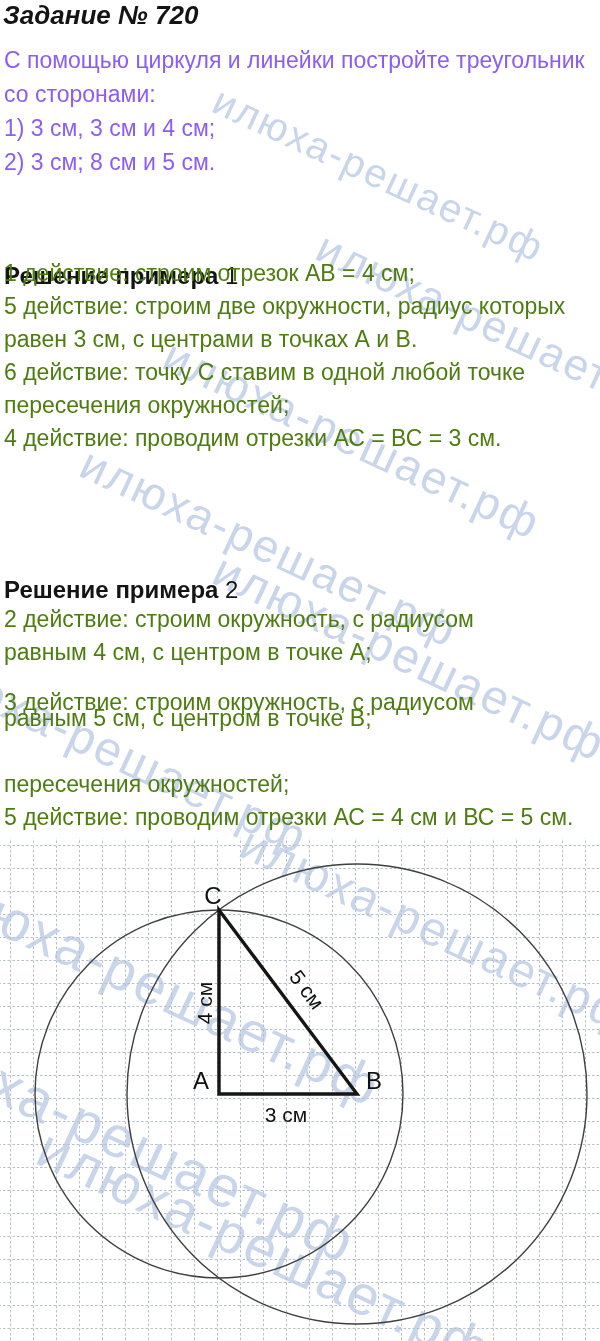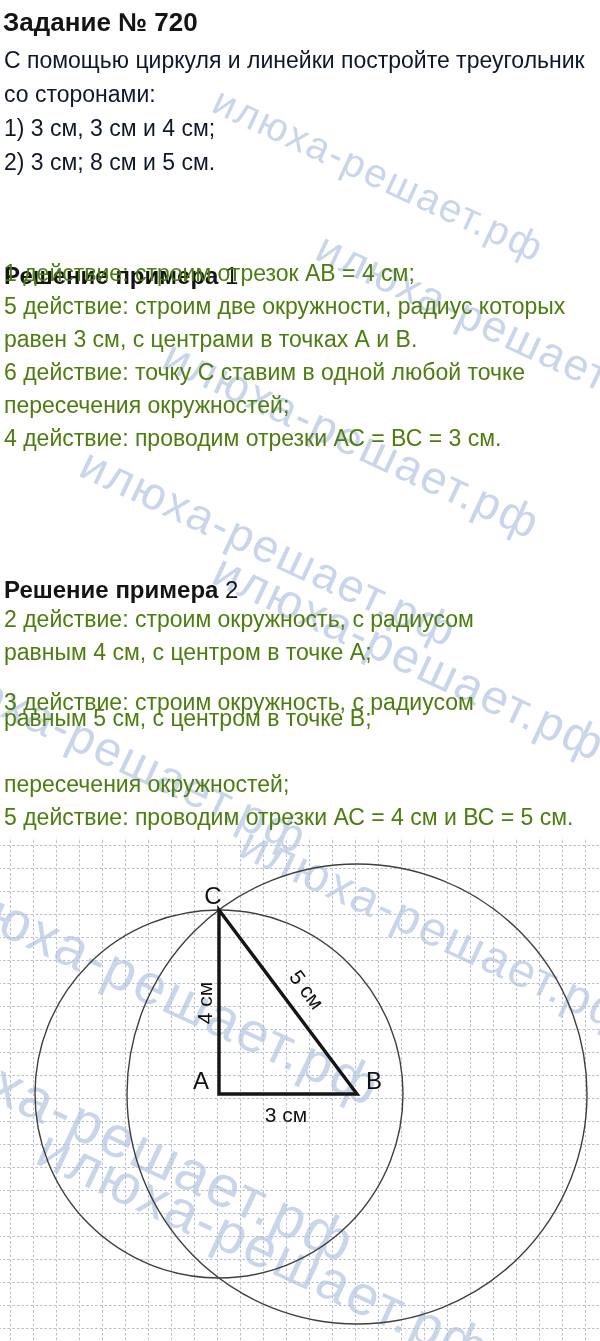--- a/index.html
+++ b/index.html
@@ -17,24 +17,24 @@
     position:absolute;
     white-space:nowrap;
     font-weight:400;
     letter-spacing:2px;
     transform:rotate(25deg);
     transform-origin:0 0;
   }
   
   .content{position:absolute;inset:0;z-index:2;}
   .doc-title{
-    position:absolute;left:3px;top:7px;
-    font-size:26px;font-weight:700;color:#141414;
+    position:absolute;left:3px;top:0;
+    font-size:26px;font-weight:700;color:#141414;font-style:italic;
   }
-  .pline{position:absolute;left:4px;width:592px;font-size:23px;line-height:34px;color:#0f172a;}
+  .pline{position:absolute;left:4px;width:592px;font-size:23px;line-height:34px;color:#8b5cf6;}
   .sol-heading{position:absolute;left:4px;font-size:24px;font-weight:700;color:#141414;margin-top:44px;}
   .sol-heading .num{font-weight:400;}
   .sline{position:absolute;left:4px;width:592px;font-size:23px;line-height:33px;color:#4d7c0f;}
   .diagram{position:absolute;left:0;top:838px;width:600px;height:503px;}
   .diagram svg{display:block;}
   .dlabel{font-family:"Liberation Sans",sans-serif;}
 </style>
 </head>
 <body>
 

